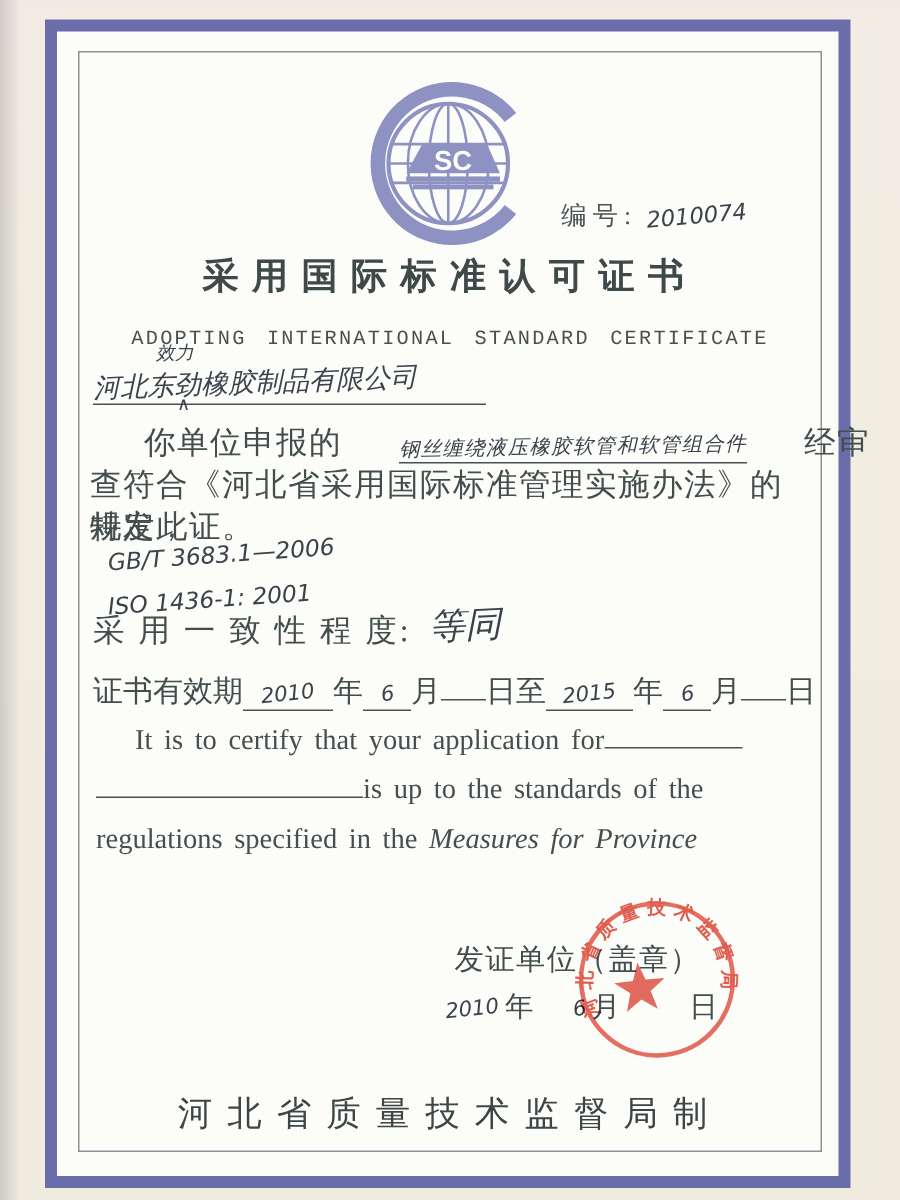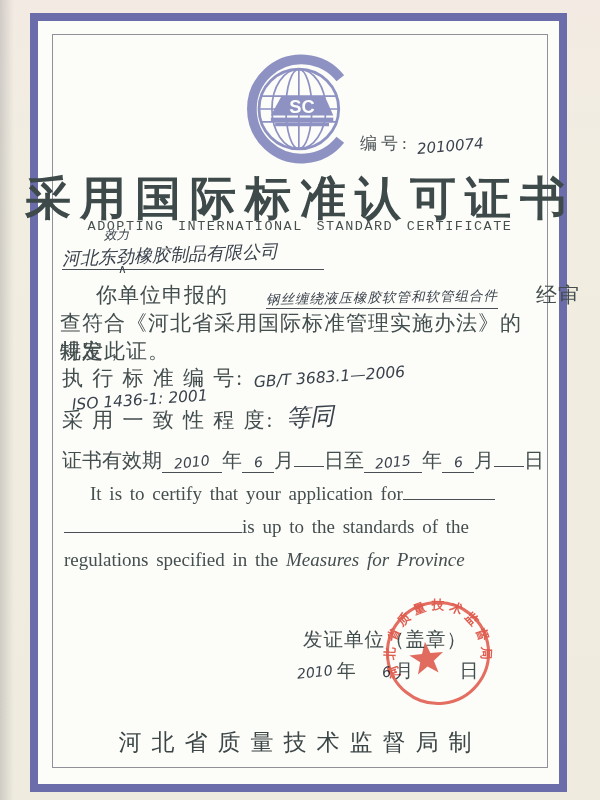--- a/index.html
+++ b/index.html
@@ -14,26 +14,26 @@
     box-sizing:border-box;border:8px solid #6b6daa;background:#fcfcf9;}
   .innerline{position:absolute;left:52px;top:34px;width:496px;height:734px;
     box-sizing:border-box;border:1px solid #90909a;}
   .abs{position:absolute;}
   .center{left:0;width:600px;text-align:center;}
 
   
   .logo{left:245px;top:53px;width:112px;height:112px;}
 
   
-  .serial{left:360px;top:132px;display:flex;align-items:flex-end;gap:6px;}
+  .serial{left:374px;top:132px;display:flex;align-items:center;gap:6px;}
   .serial-label{font-size:17px;letter-spacing:4px;color:#4a5354;}
   .hw{font-family:"DejaVu Sans",sans-serif;font-style:italic;color:#3a424c;}
   .serial-value{font-size:15px;display:inline-block;transform:rotate(-5deg);}
 
-  .title{top:168px;font-size:46px;font-weight:700;letter-spacing:9px;color:#3d4a49;}
+  .title{top:168px;font-size:24px;font-weight:700;letter-spacing:9px;color:#3d4a49;}
   .subtitle{top:219px;font-size:13.5px;letter-spacing:1.5px;color:#46504f;word-spacing:4px;font-family:Liberation Mono, monospace;}
 
   
   .company{left:62px;top:243px;width:262px;border-bottom:1.5px solid #4a4f55;
     padding-bottom:2px;}
   .company-name{font-size:18px;display:inline-block;transform:rotate(-2deg);white-space:nowrap;}
   .insertion{left:104px;top:227px;font-size:12.5px;}
   .caret{left:118px;top:262px;font-size:12px;color:#3a424c;font-family:"DejaVu Sans",sans-serif;}
 
   .para-line{left:60px;width:482px;font-size:21px;color:#424d4d;letter-spacing:1px;gap:34px;}
@@ -126,21 +126,20 @@
 
 <div class="abs para-line line1">
   <span style="white-space:nowrap;">你单位申报的</span>
   <span class="product-slot"><span class="hw product-hw">钢丝缠绕液压橡胶软管和软管组合件</span></span>
   <span style="white-space:nowrap;">经审</span>
 </div>
 <div class="abs para-line line2">查符合《河北省采用国际标准管理实施办法》的规定，</div>
 <div class="abs para-line line3">特发此证。</div>
 
 <div class="abs field-row row-standard">
-  <span class="flabel">执 行 标 准 编 号:</span>
   <span class="hw fvalue">GB/T 3683.1—2006</span>
 </div>
 <div class="abs field-row row-intl">
   <span class="hw fvalue">ISO 1436-1: 2001</span>
 </div>
 <div class="abs field-row row-degree">
   <span class="flabel">采 用 一 致 性 程 度:</span>
   <span class="hw fvalue degree-value">等同</span>
 </div>
 

